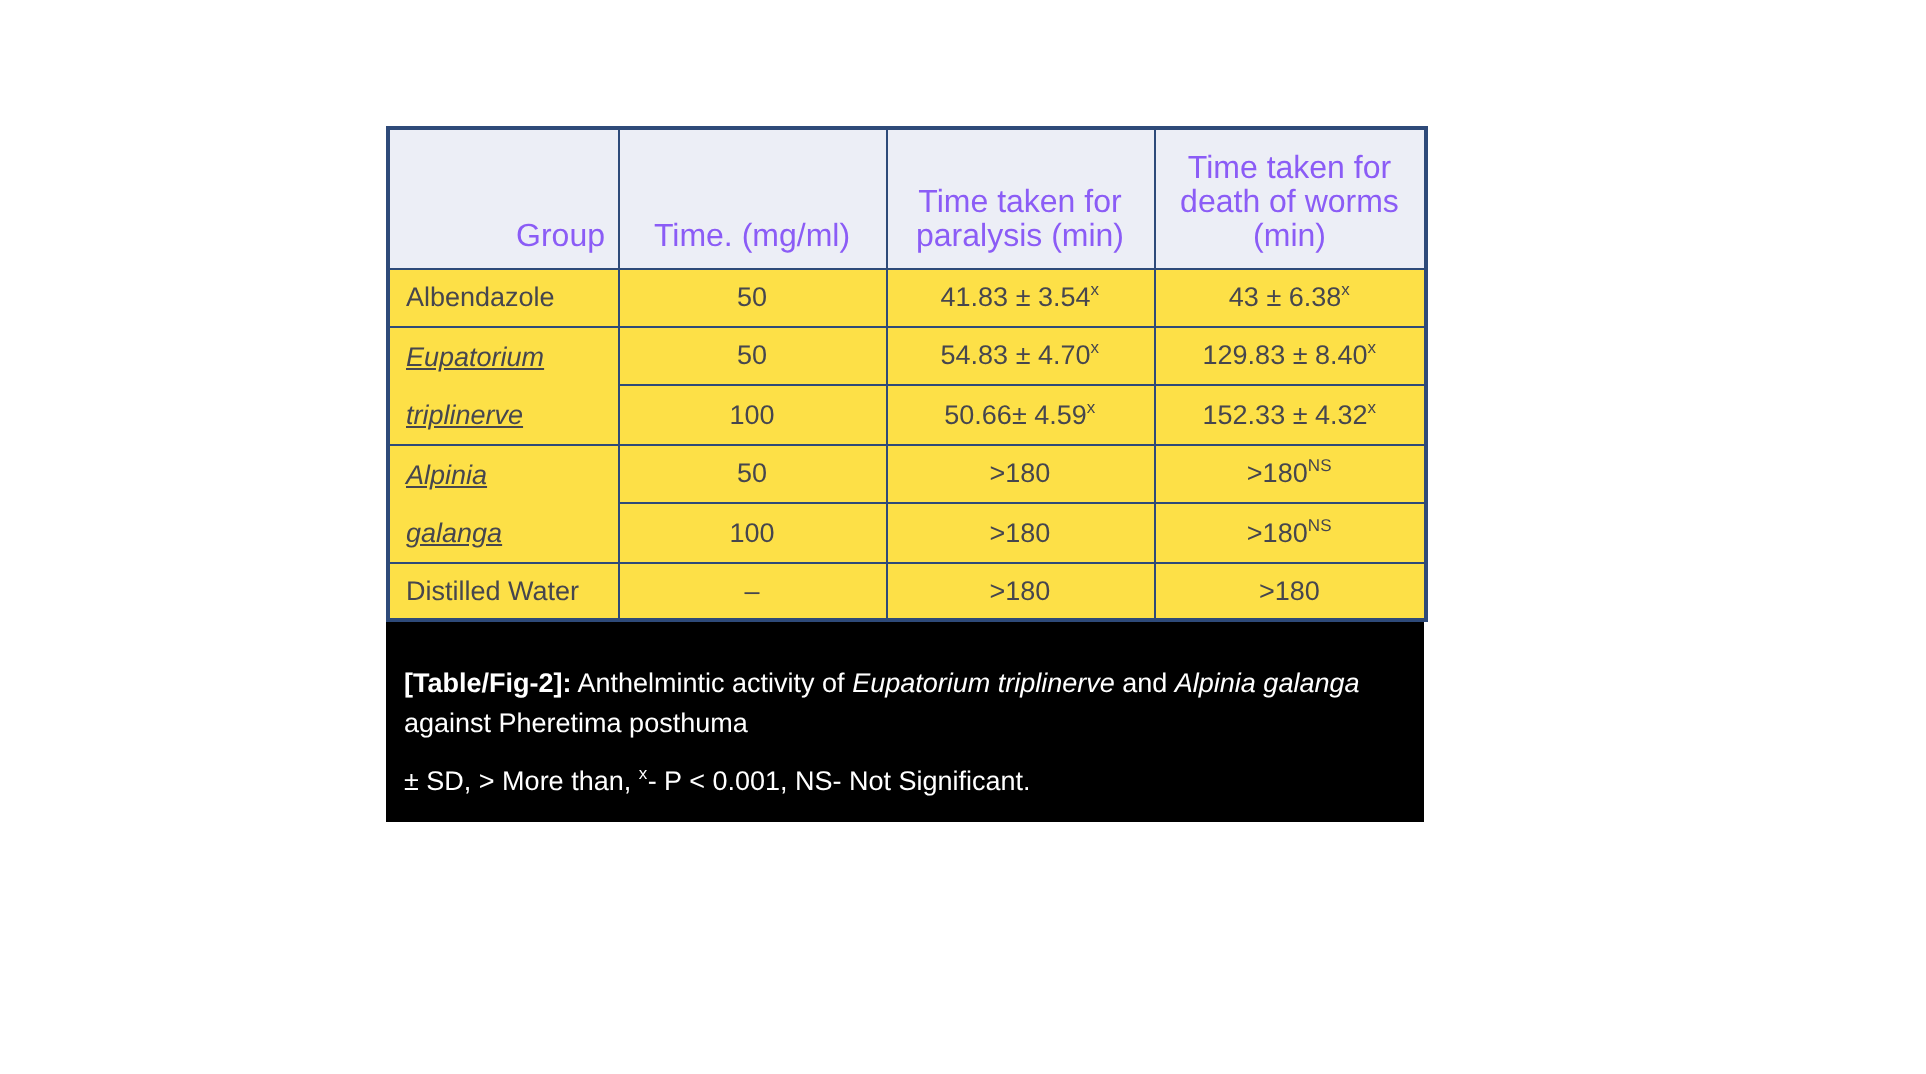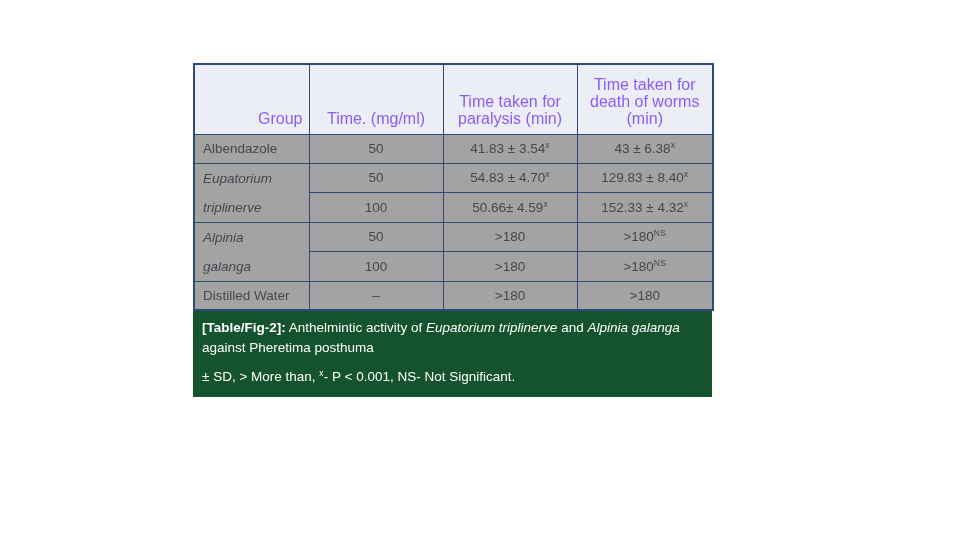--- a/index.html
+++ b/index.html
@@ -47,48 +47,49 @@
     padding: 6px 6px 7px 6px;
     height: 70px;
   }
   table.results thead th.left {
     text-align: right;
     padding-left: 8px;
   }
   table.results td {
     font-size: 13.5px;
     color: #46464e;
-    background: #a3a3a3;
+    background: #fde047;
     text-align: center;
     vertical-align: middle;
     height: 29px;
     padding: 0 4px;
   }
   table.results td.group {
     text-align: left;
     padding-left: 8px;
   }
   table.results td.span2 div {
     line-height: 29px;
+    text-decoration: underline;
   }
   .it { font-style: italic; }
   sup.s {
     font-size: 8.5px;
     line-height: 0;
     vertical-align: super;
     letter-spacing: 0.2px;
   }
   .caption-band {
     box-sizing: border-box;
     width: 519px;
-    background: #14532d;
+    background: #000000;
     color: #ffffff;
     font-size: 13.5px;
     line-height: 20px;
-    padding: 7px 9px 10px 9px;
+    padding: 21px 9px 10px 9px;
   }
   .caption-band b { font-weight: bold; }
   .caption-footnote {
     margin-top: 9px;
   }
   .pm {
     text-decoration: none;
   }
 </style>
 </head>

